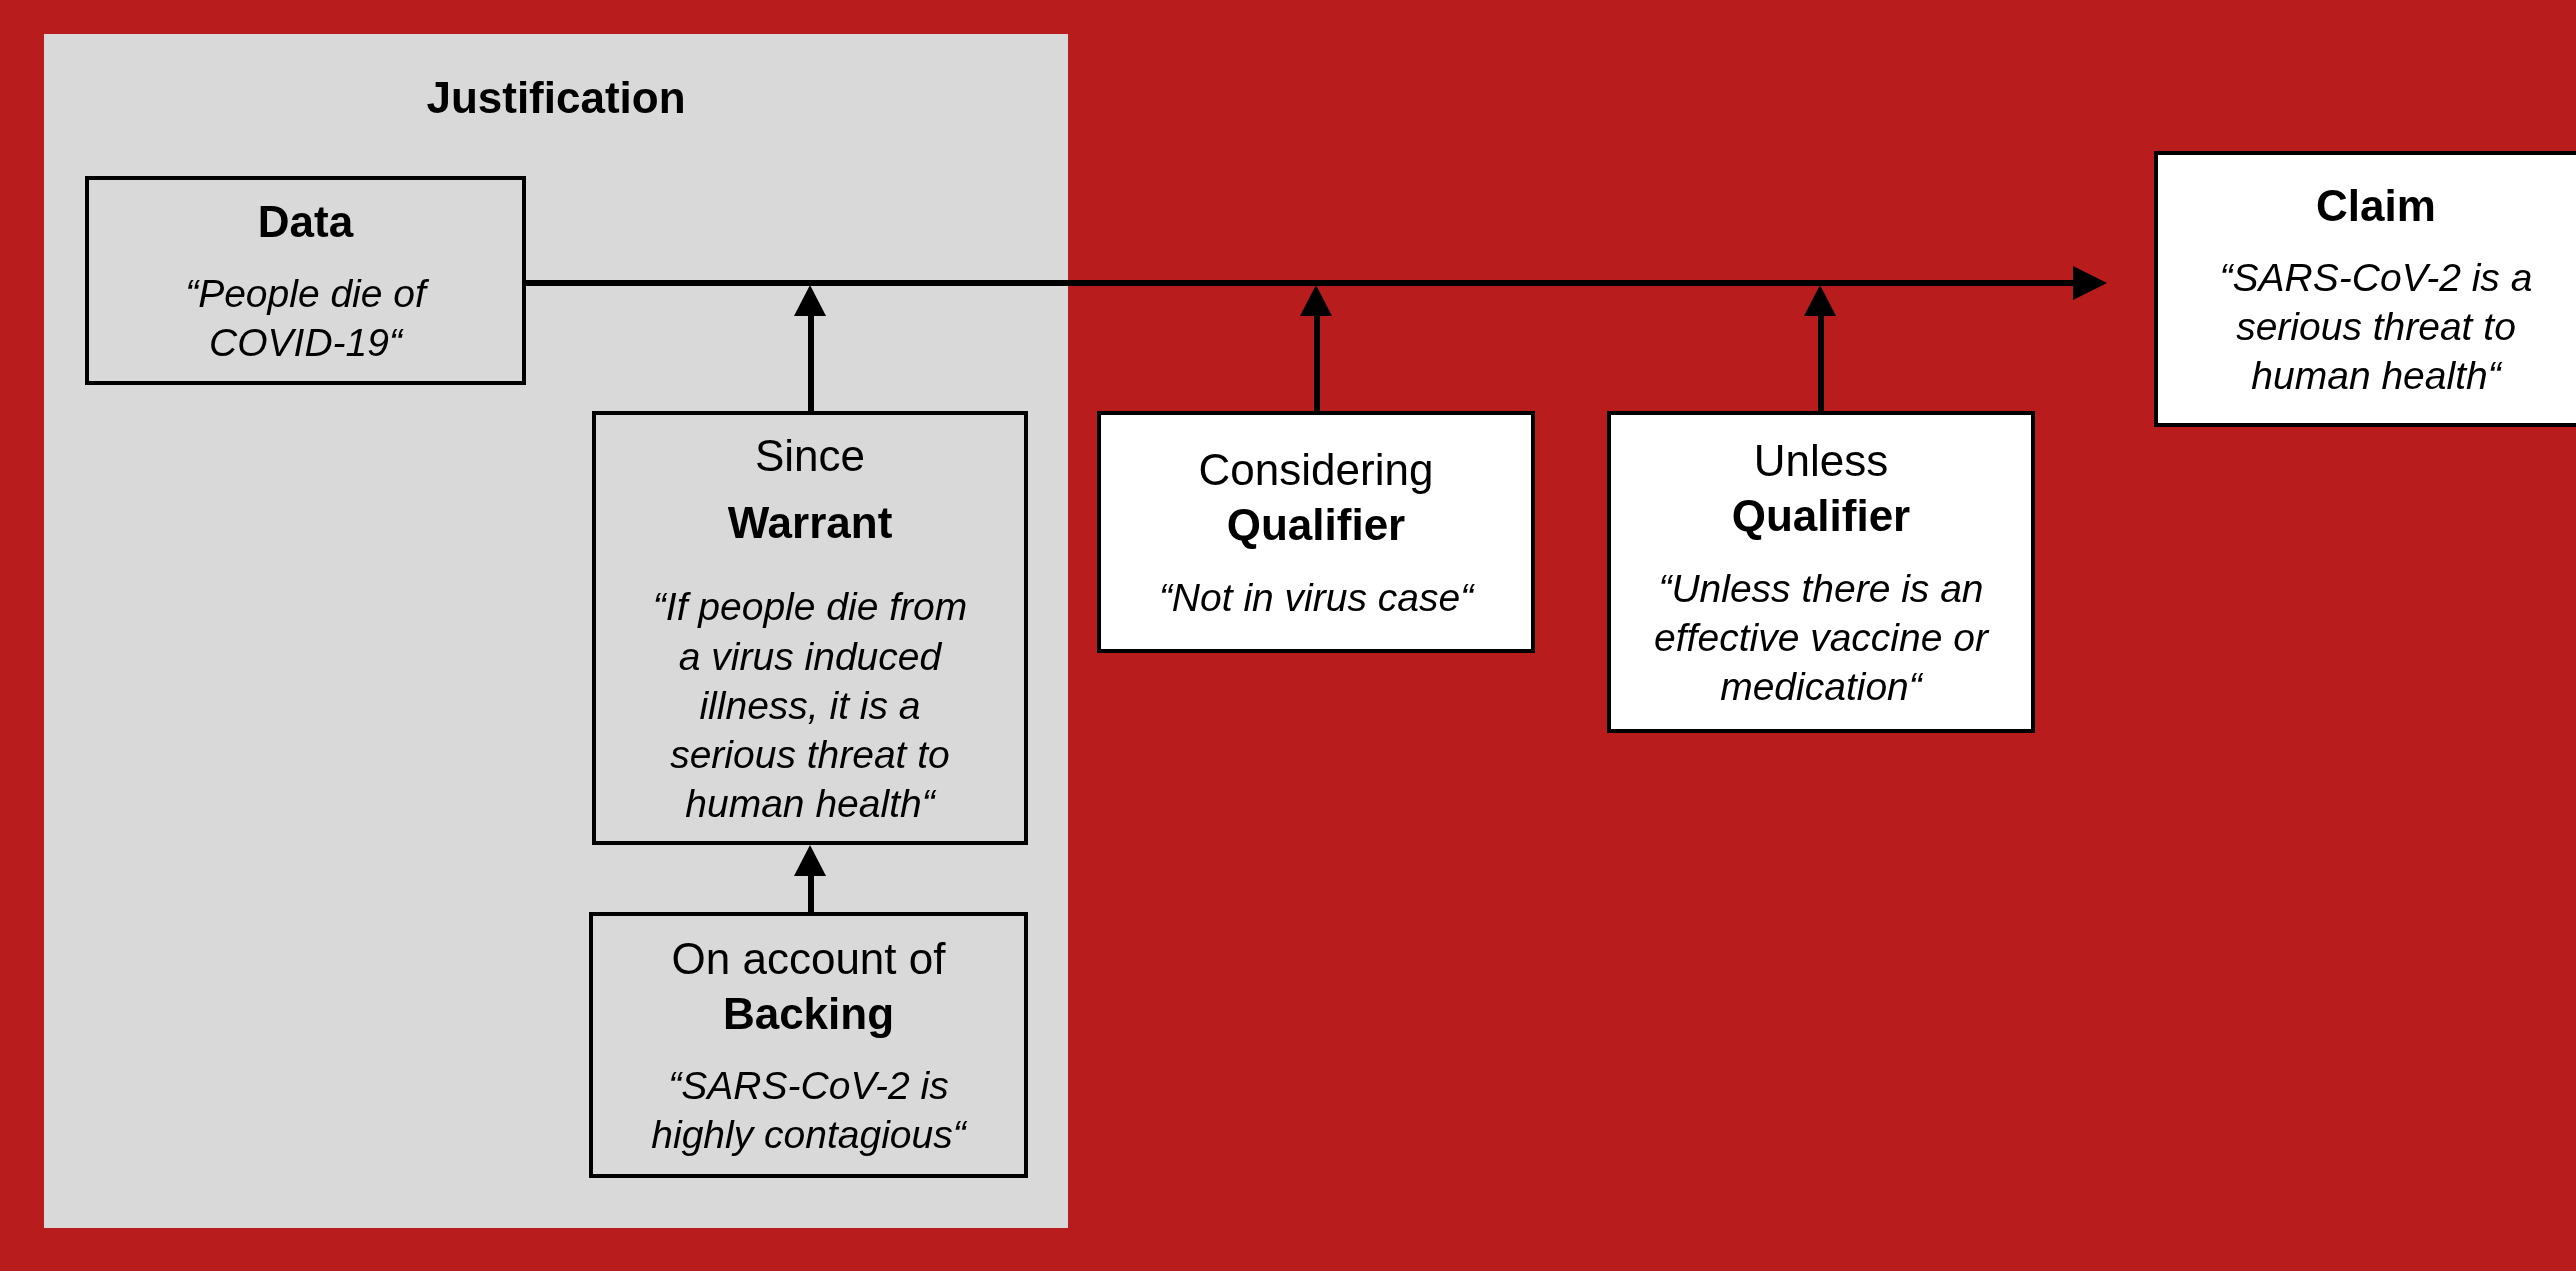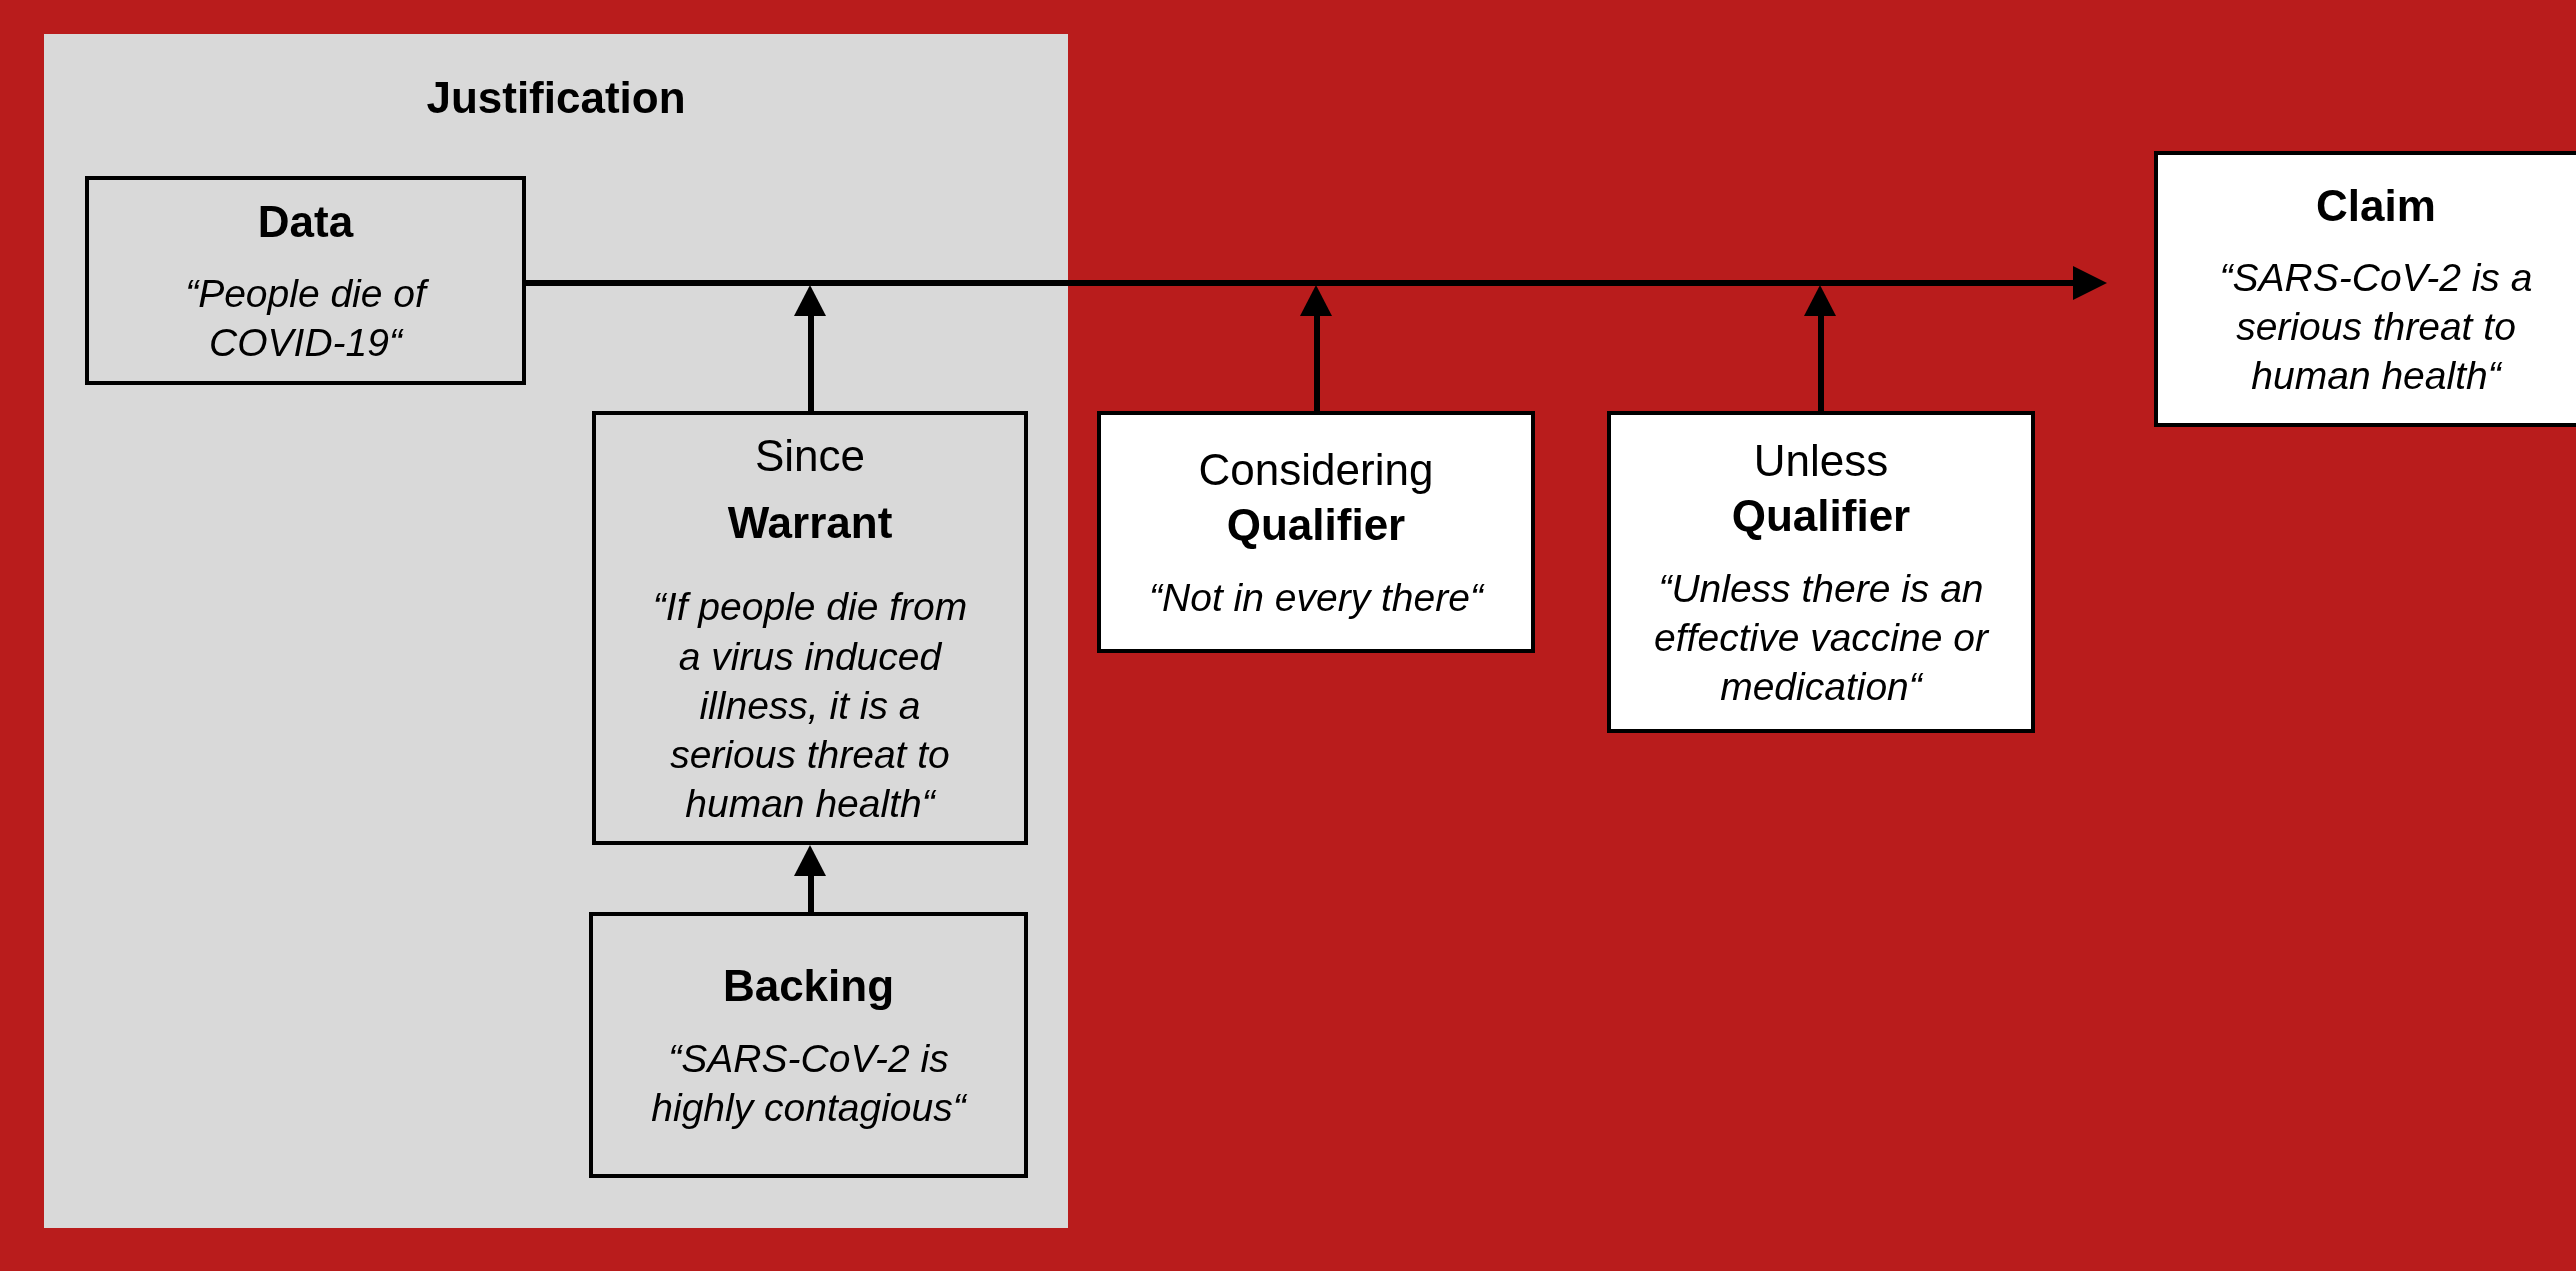--- a/index.html
+++ b/index.html
@@ -113,29 +113,30 @@
     <div class="intro">Since</div>
     <div class="heading">Warrant</div>
     <div class="body">“If people die from
 a virus induced
 illness, it is a
 serious threat to
 human health“</div>
   </div>
 
   <div class="box inside box-backing">
+    <div class="intro">On account of</div>
     <div class="heading">Backing</div>
     <div class="body">“SARS-CoV-2 is
 highly contagious“</div>
   </div>
 
   <div class="box outside box-qualifier">
     <div class="intro">Considering</div>
     <div class="heading">Qualifier</div>
-    <div class="body">“Not in every there“</div>
+    <div class="body">“Not in virus case“</div>
   </div>
 
   <div class="box outside box-rebuttal">
     <div class="intro">Unless</div>
     <div class="heading">Qualifier</div>
     <div class="body">“Unless there is an
 effective vaccine or
 medication“</div>
   </div>
 

